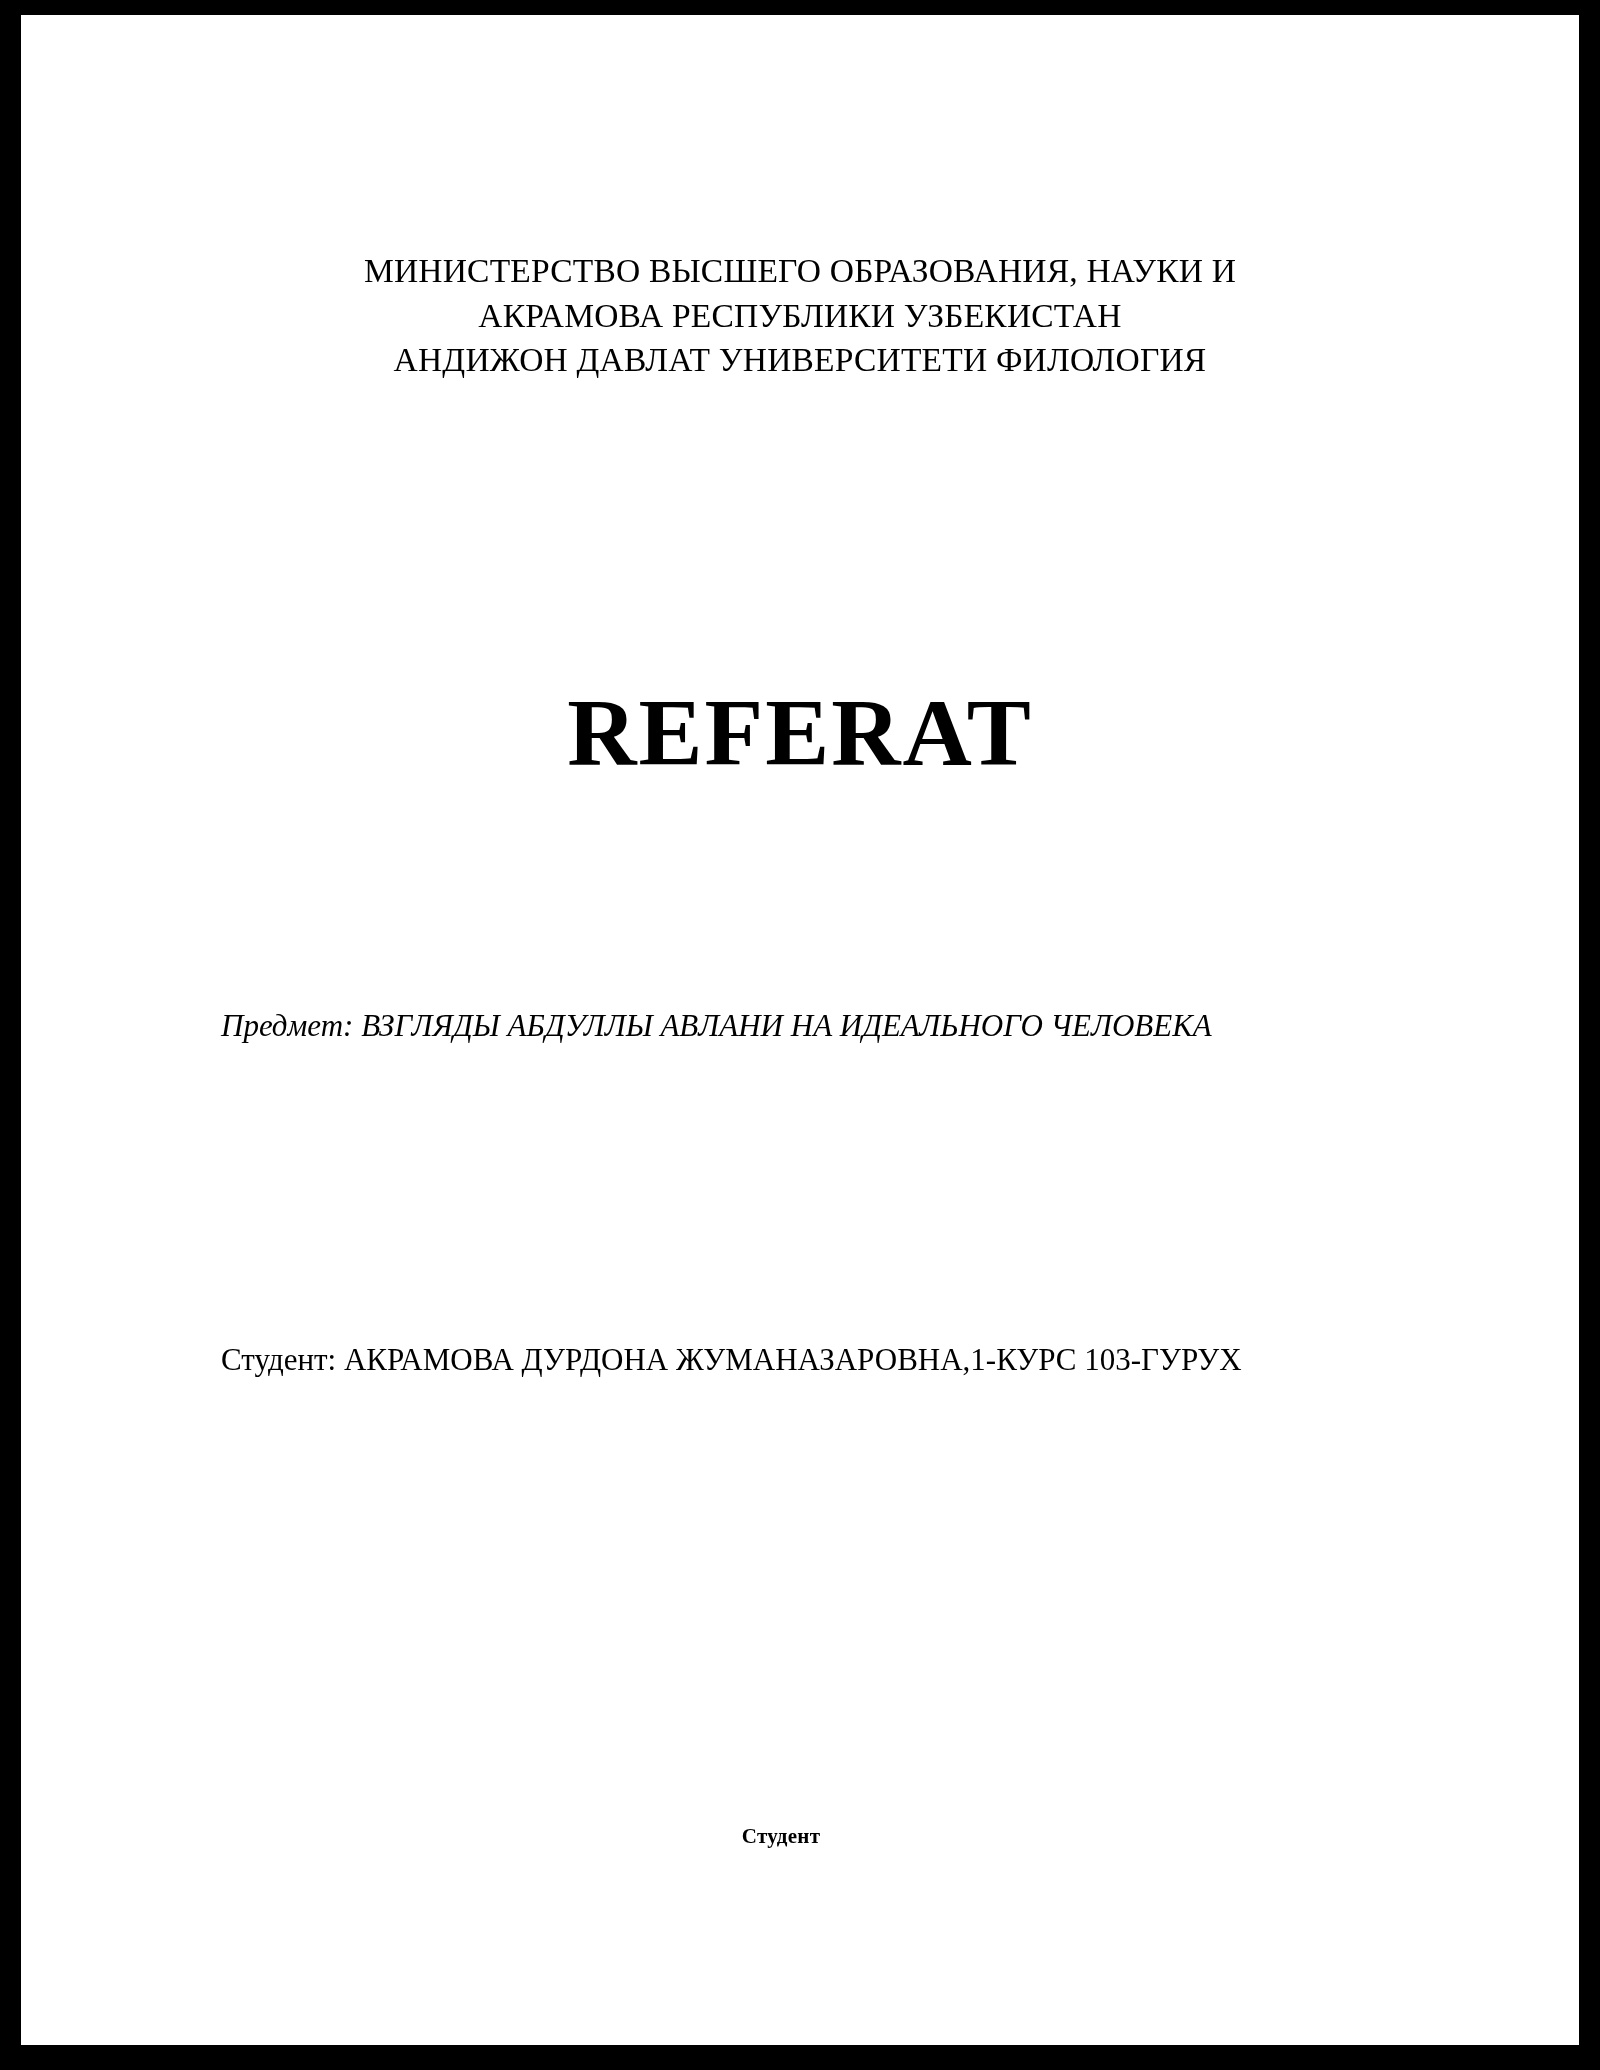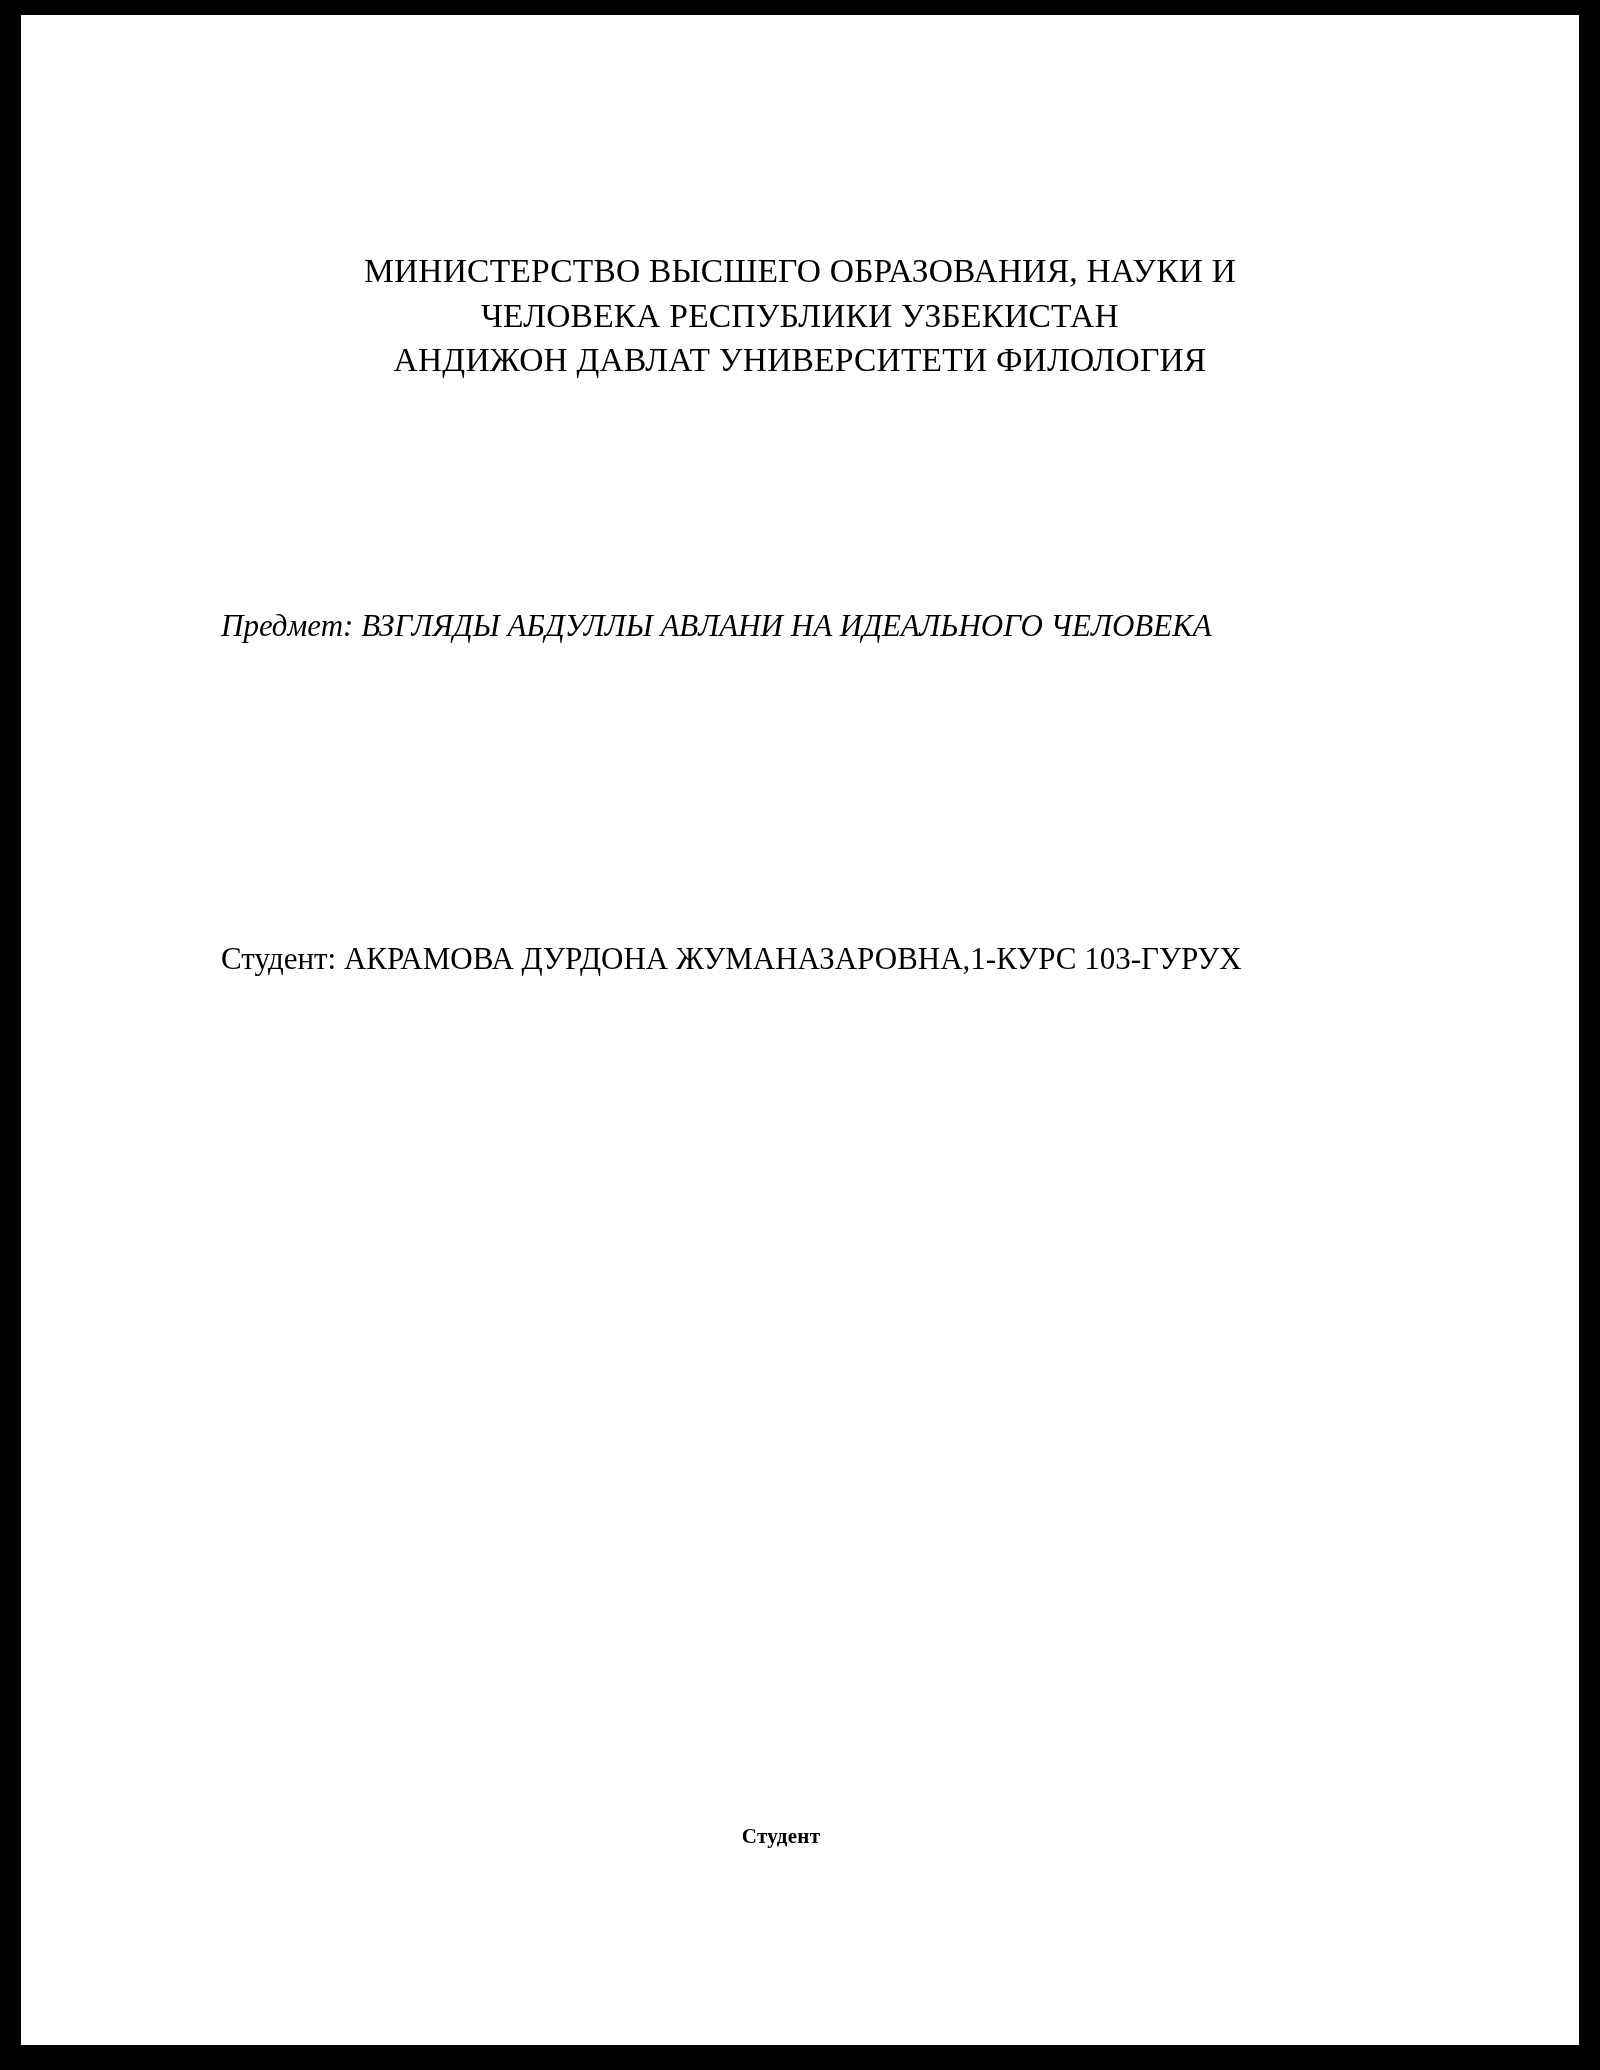--- a/index.html
+++ b/index.html
@@ -94,24 +94,27 @@
 </style>
 </head>
 <body>
 
 <div class="page-frame">
   <div class="page-sheet">
     <div class="doc-body">
 
       <div class="header-block">
         <span class="hline">МИНИСТЕРСТВО ВЫСШЕГО ОБРАЗОВАНИЯ, НАУКИ И</span>
-        <span class="hline">ЧЕЛОВЕКА РЕСПУБЛИКИ УЗБЕКИСТАН</span>
+        <span class="hline">АКРАМОВА РЕСПУБЛИКИ УЗБЕКИСТАН</span>
         <span class="hline">АНДИЖОН ДАВЛАТ УНИВЕРСИТЕТИ ФИЛОЛОГИЯ</span>
       </div>
 
+      <div class="title-block">
+        <div class="doc-title">REFERAT</div>
+      </div>
 
       <div class="subject-block">
         <span>Предмет: ВЗГЛЯДЫ АБДУЛЛЫ АВЛАНИ НА ИДЕАЛЬНОГО ЧЕЛОВЕКА</span>
       </div>
 
       <div class="student-block">
         <span>Студент: АКРАМОВА ДУРДОНА ЖУМАНАЗАРОВНА,1-КУРС 103-ГУРУХ</span>
       </div>
 
       <div class="signature-block">

